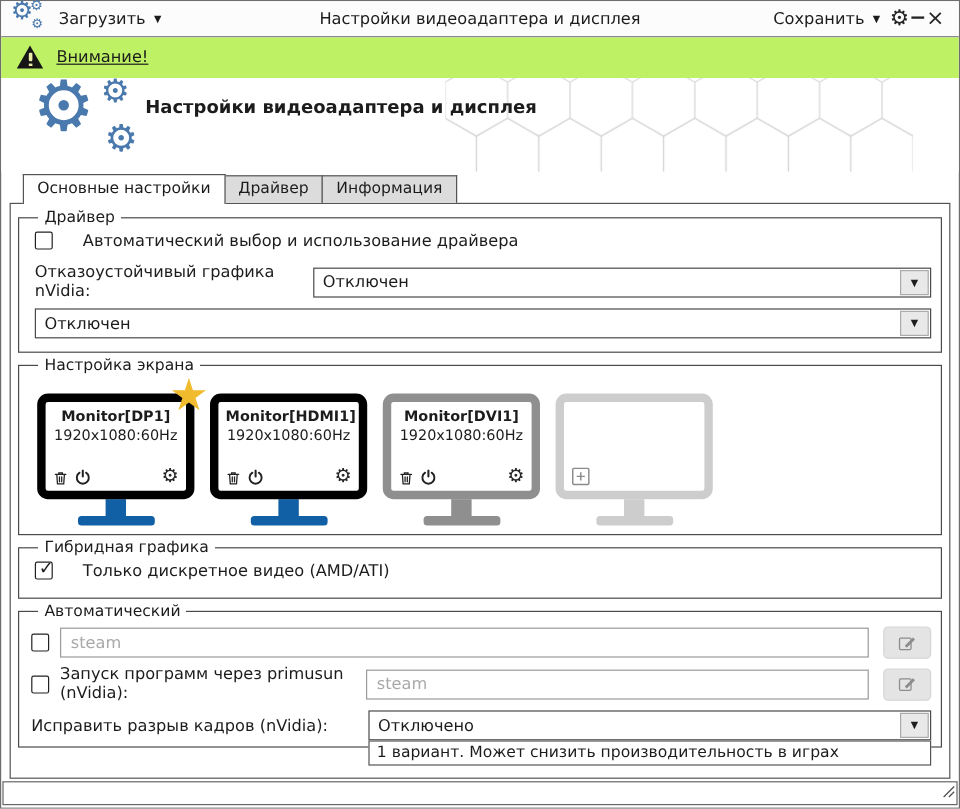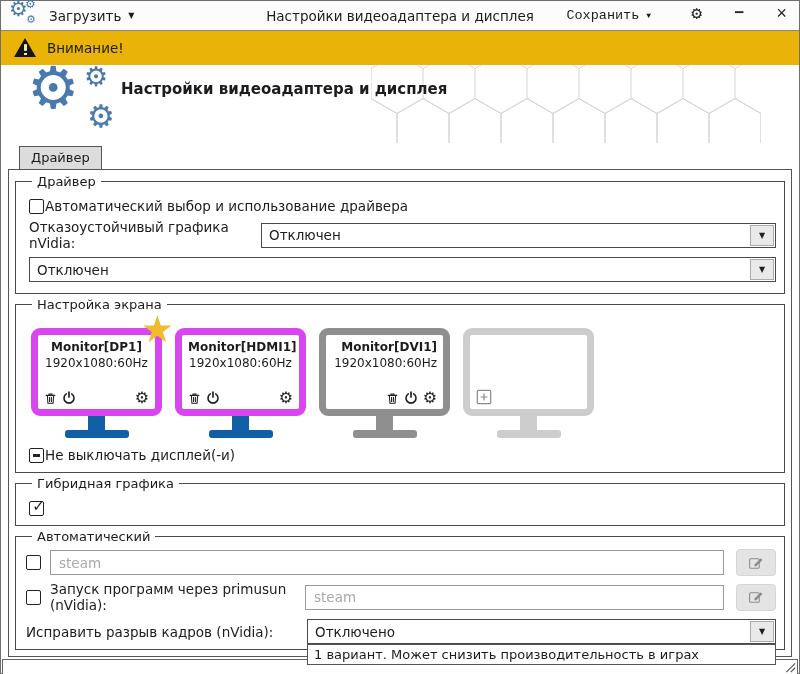--- a/index.html
+++ b/index.html
@@ -12,27 +12,27 @@
 
   
   .titlebar { flex:0 0 30px; display:flex; align-items:center; position:relative; border-bottom:1px solid #8a8a8a; background:#fcfcfc; padding:0 8px; }
   .logo { position:relative; width:32px; height:26px; color:#4a79ad; flex:0 0 32px; }
   .logo .g1 { position:absolute; left:0; top:-4px; font-size:21px; line-height:1; }
   .logo .g2 { position:absolute; left:16px; top:-5px; font-size:12px; line-height:1; }
   .logo .g3 { position:absolute; left:17px; top:11px; font-size:11px; line-height:1; }
   .tb-btn { display:flex; align-items:center; gap:7px; font-size:13.5px; background:none; border:none; font-family:inherit; color:#1c1c1c; padding:3px 8px; cursor:default; }
   .caret { font-size:8px; line-height:1; margin-top:1px; }
   .tb-title { position:absolute; left:100px; right:100px; text-align:center; font-size:13.5px; pointer-events:none; }
-  .tb-right { margin-left:auto; display:flex; align-items:flex-start; gap:32px; z-index:1; padding-right:4px;font-family:Liberation Mono, monospace; }
+  .tb-right { margin-left:auto; display:flex; align-items:center; gap:0; z-index:1; padding-right:4px; }
   .gear-btn { font-size:18px; line-height:1; color:#262626; }
   .min-btn  { font-size:17px; font-weight:bold; line-height:1; color:#262626; }
   .close-btn{ font-size:18px; line-height:1; color:#262626; }
 
   
-  .banner { flex:0 0 34px; background:#eab308; display:flex; align-items:center; gap:11px; padding:0 13px; }
+  .banner { flex:0 0 34px; background:#bef264; display:flex; align-items:center; gap:11px; padding:0 13px;text-decoration:underline; }
   .warn { position:relative; width:0; height:0; border-left:11px solid transparent; border-right:11px solid transparent; border-bottom:19px solid #161616; margin-top:-2px; }
   .warn::after  { content:""; position:absolute; left:-1.5px; top:6.5px; width:3px; height:6.5px; background:#ededaa; border-radius:1px; }
   .warn::before { content:""; position:absolute; left:-1.5px; top:15px;  width:3px; height:2.5px; background:#ededaa; }
   .banner-text { font-size:13.5px; }
 
   
   .header { flex:0 0 78px; position:relative; background:#fff; overflow:hidden; }
   .hexbg { position:absolute; left:370px; top:-4px; width:390px; height:86px; }
   .header-icon { position:absolute; left:26px; top:2px; width:100px; height:74px; color:#4a79ad; }
   .header-icon .g1 { position:absolute; left:0;  top:-8px; font-size:58px; line-height:1; }
@@ -45,37 +45,37 @@
   
   .tabs { flex:0 0 26px; display:flex; align-items:flex-end; padding-left:18px; position:relative; z-index:5; }
   .tab { font-size:13px; padding:3px 11px 4px; border:1px solid #555; border-bottom:none; background:#dcdcdc; margin-right:-1px; cursor:default; }
   .tab.active { background:#fff; padding:4px 11px 5px; margin-bottom:-1px; position:relative; z-index:6; }
 
   
   .panel { flex:1; border:1px solid #555; margin:0 7px; padding:1px 4px 3px; background:#fff; position:relative; z-index:4; }
   fieldset.group { border:1px solid #4a4a4a; margin:3px 2px; padding:0 8px 5px; }
   fieldset.group legend { font-size:13px; padding:0 5px; margin-left:8px; }
 
-  .check-row { display:flex; align-items:flex-end; gap:1px; margin:4px 0 4px 5px; height:21px; font-size:13.5px; }
+  .check-row { display:flex; align-items:flex-start; gap:25px; margin:4px 0 4px 5px; height:21px; font-size:13.5px; }
   .cb { width:15px; height:15px; flex:0 0 15px; border:1.6px solid #222; border-radius:2px; background:#fff; display:inline-flex; align-items:center; justify-content:center; position:relative; }
   .cb .g { display:none; font-size:15px; font-weight:bold; line-height:1; margin:-5px 0 0 4px; }
   .cb.on .g { display:block; }
   .cb.mixed::after { content:""; width:7px; height:2.2px; background:#222; }
 
   .form-row { display:flex; align-items:center; margin:5px 0 6px 5px; font-size:13.5px; }
   .form-row .flabel { flex:0 0 232px; }
   .combo { flex:1; height:25px; border:1px solid #4a4a4a; background:#fff; display:flex; align-items:center; padding-left:7px; }
   .combo .cval { flex:1; font-size:13.5px; }
   .arrow-btn { flex:0 0 24px; height:21px; margin:1px 1px 1px 0; background:#e9e9e9; border:1px solid #ababab; display:flex; align-items:center; justify-content:center; font-size:8px; color:#1e1e1e; }
 
   
   .monitors { display:flex; gap:13px; margin:16px 0 2px 7px; }
   .monitor { width:131px; position:relative; }
-  .mscreen { height:88px; border:7px solid #d946ef; border-radius:9px; background:#fff; padding:5px 6px 4px; display:flex; flex-direction:column; position:relative; }
-  .monitor.gray  .mscreen { border-color:#8f8f8f;align-items:flex-end; }
+  .mscreen { height:88px; border:7px solid #000000; border-radius:9px; background:#fff; padding:5px 6px 4px; display:flex; flex-direction:column; position:relative; }
+  .monitor.gray  .mscreen { border-color:#8f8f8f; }
   .monitor.light .mscreen { border-color:#cdcdcd; }
   .m-name { font-size:12px; font-weight:bold; text-align:center; white-space:nowrap; }
   .m-res  { font-size:12px; text-align:center; margin-top:2px; white-space:nowrap; }
   .m-icons { margin-top:auto; display:flex; align-items:center; gap:5px; }
   .icon-btn { display:flex; background:none; border:none; padding:0; }
   .m-gear { margin-left:auto; font-size:16px; line-height:12px; color:#262626; background:none; border:none; padding:0; }
   .m-star { position:absolute; top:-17px; right:-12px; font-size:37px; line-height:1; color:#f0bb2c; z-index:2; }
   .stand-neck { width:17px; height:14px; margin:0 auto; background:#1160a5; }
   .stand-base { width:64px; height:8px; margin:0 auto; background:#1160a5; border-radius:3px; }
   .monitor.gray  .stand-neck, .monitor.gray  .stand-base { background:#8f8f8f; }
@@ -145,21 +145,23 @@
       <span class="g1">⚙</span>
       <span class="g2">⚙</span>
       <span class="g3">⚙</span>
     </span>
     <div class="header-text">
       <p class="h-title">Настройки видеоадаптера и дисплея</p>
     </div>
   </div>
 
   <div class="tabs">
+    <div class="tab active">Основные настройки</div>
     <div class="tab">Драйвер</div>
+    <div class="tab">Информация</div>
   </div>
 
   <div class="panel">
 
     <fieldset class="group">
       <legend>Драйвер</legend>
       <div class="check-row">
         <span class="cb"></span>
         <span>Автоматический выбор и использование драйвера</span>
       </div>
@@ -263,32 +265,29 @@
                   <rect x="1.3" y="1.3" width="13.4" height="13.4" rx="1" fill="none" stroke="#8a8a8a" stroke-width="1.2"></rect>
                   <path d="M8 4.6v6.8M4.6 8h6.8" fill="none" stroke="#8a8a8a" stroke-width="1.2"></path>
                 </svg>
             </button>
           </div>
           <div class="stand-neck"></div>
           <div class="stand-base"></div>
         </div>
 
       </div>
-      <div class="check-row">
-        <span class="cb mixed"></span>
-        <span>Не выключать дисплей(-и)</span>
-      </div>
     </fieldset>
 
     <fieldset class="group">
       <legend>Гибридная графика</legend>
       <div class="check-row">
         <span class="cb on">
             <span class="g">✓</span>
           </span>
+        <span>Только дискретное видео (AMD/ATI)</span>
       </div>
     </fieldset>
 
     <fieldset class="group">
       <legend>Автоматический</legend>
 
       <div class="x-row">
         <span class="cb"></span>
         <input class="xinput" placeholder="steam" style="">
         <button class="edit-btn">

